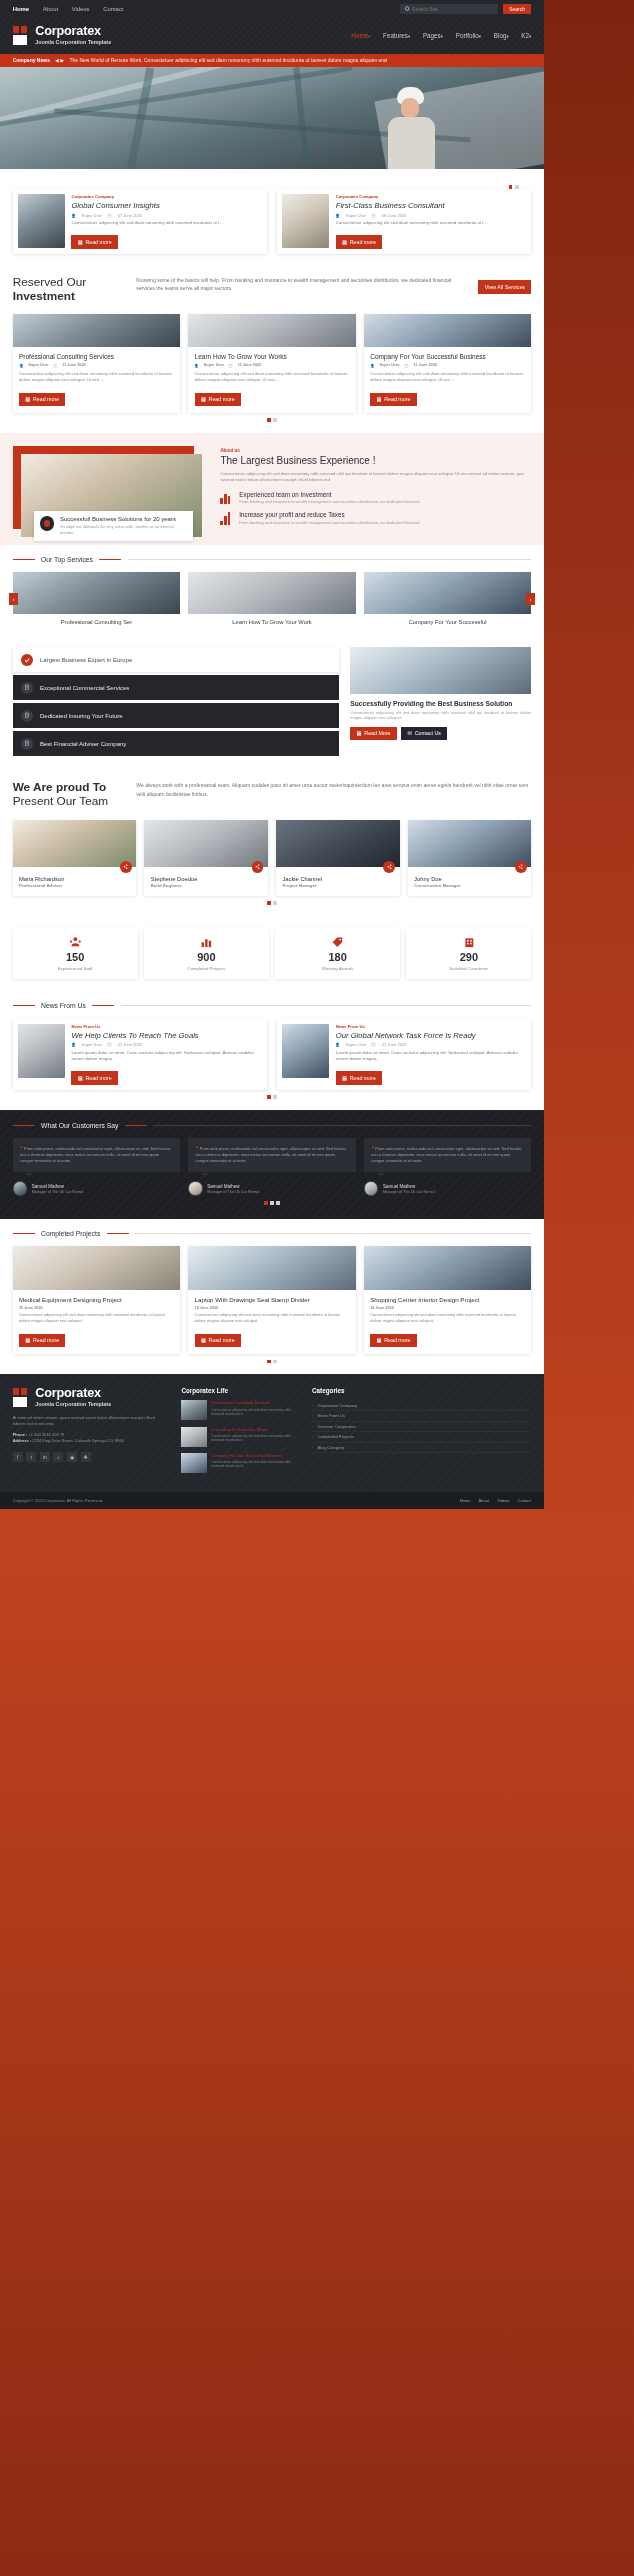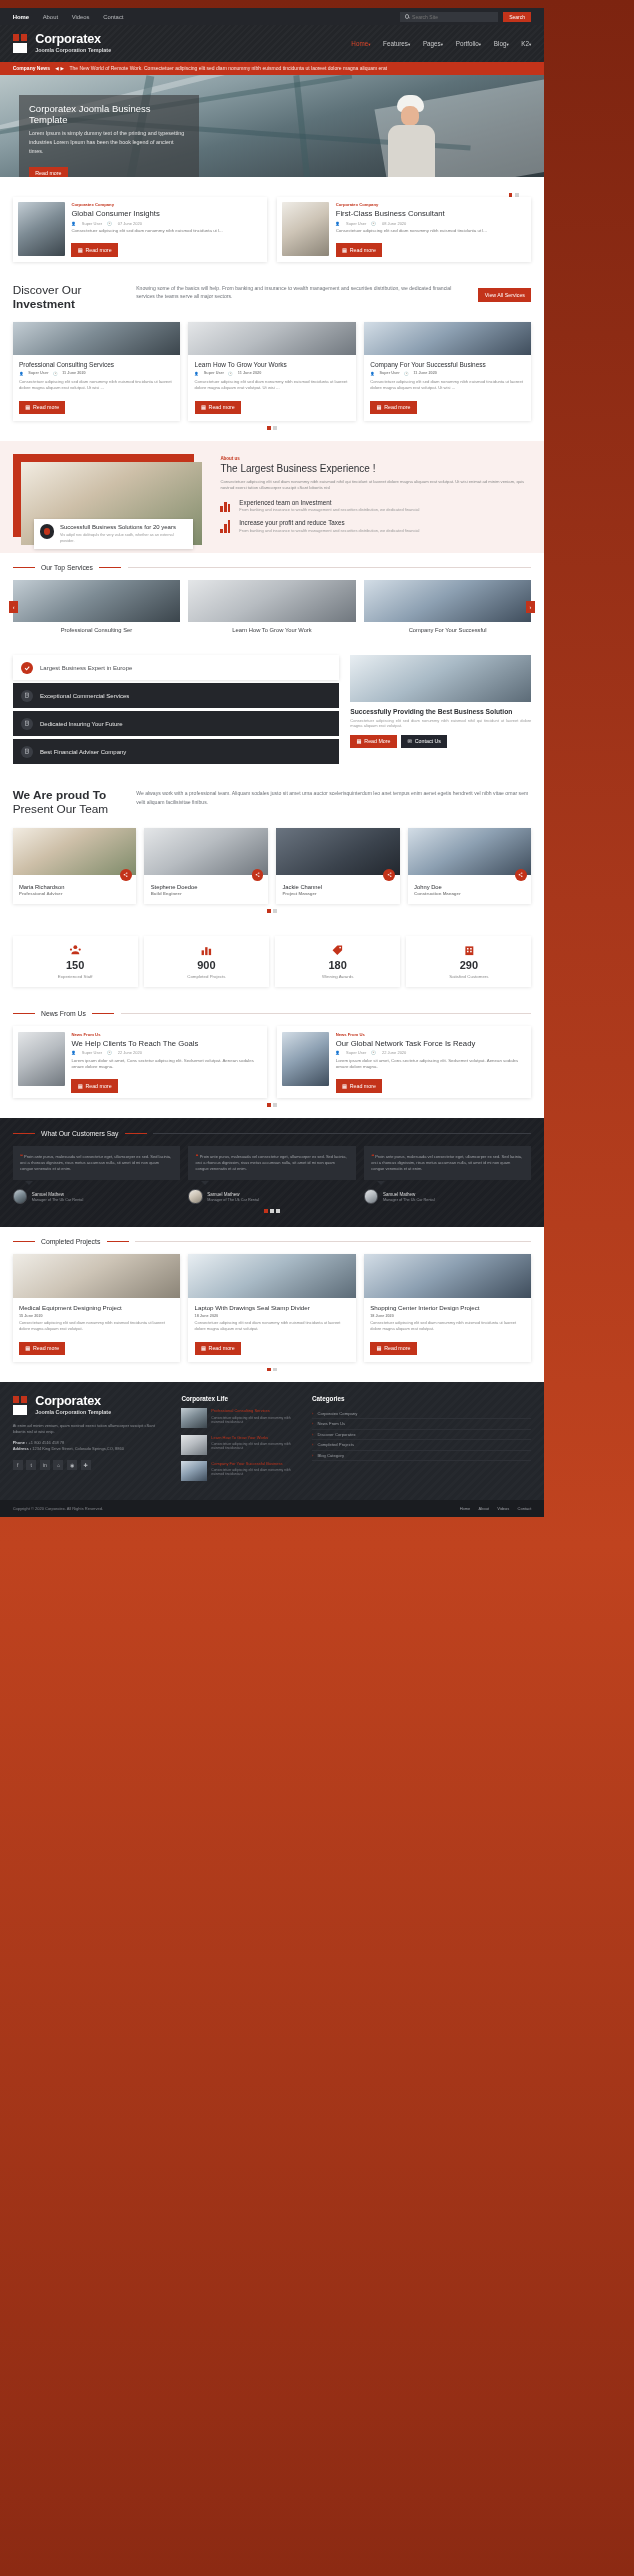--- a/index.html
+++ b/index.html
@@ -3,21 +3,21 @@
 <meta charset="utf-8">
 <style>
   * { margin:0; padding:0; box-sizing:border-box; }
   html,body { width:635px; }
   body {
     font-family:"Liberation Sans", sans-serif;
     background:#8f2a12;
     background-image:linear-gradient(180deg,#7d2410 0%,#a8371b 35%,#c0431f 60%,#8c2a13 100%);
     width:635px; min-height:2576px; position:relative;
   }
-  .page { width:536px; position:relative;margin-top:8px; }
+  .page { width:536px; position:relative; }
   .shell { width:544px; margin:0 auto; background:#fff; }
 
   
   .topbar { background:#24262b; height:17px; display:flex; align-items:center; padding:0 12.7px; }
   .topbar nav { display:flex; gap:13.6px; }
   .topbar nav a { color:#b9bbbe; font-size:5.9px; text-decoration:none; }
   .topbar nav a.active { color:#fff; font-weight:bold; }
   .topbar .spacer { flex:1; }
   .searchbox { display:flex; align-items:center; gap:2.7px; background:#34373d; height:10px; width:98px; padding:0 4.5px; }
   .searchbox .mag { width:4.5px; height:4.5px; border:0.7px solid #9a9ca0; border-radius:50%; position:relative; }
@@ -70,21 +70,21 @@
   
   .sec { padding:11px 12.7px; }
   .dots { display:flex; gap:2.7px; justify-content:center; padding:5.4px 0 0; }
   .dots i { width:3.6px; height:3.6px; background:#d2d2d2; display:block; }
   .dots i.on { background:#c3331a; }
   .dots-r { justify-content:flex-end; padding-right:12.7px; }
   .two-up { display:flex; gap:10px; }
   .pcard { flex:1; background:#fff; box-shadow:0 0.9px 3.6px rgba(0,0,0,0.14); padding:5.4px; display:flex; gap:6.3px; }
   .pcard .thumb { width:47px; height:54px; flex-shrink:0; border-radius:0.9px; }
   .pcard .meta-cat { color:#c3331a; font-size:4.2px; font-weight:bold; }
-  .pcard h3 { font-size:7.7px; line-height:9px; color:#2d2f33; margin:1.8px 0 2.7px; font-weight:normal; }
+  .pcard h3 { font-size:7.7px; line-height:9px; color:#2d2f33; margin:1.8px 0 2.7px; font-weight:normal;font-style:italic; }
   .pcard .byline { display:flex; gap:5.4px; color:#9a9a9a; font-size:4px; align-items:center; margin-bottom:2.7px; }
   .pcard p { color:#7d7d7d; font-size:4.4px; line-height:6.3px; margin-bottom:4.5px; }
 
   .img-people { background:linear-gradient(150deg,#c3cdd4,#7d8b94 45%,#3b454c); }
   .img-office { background:linear-gradient(150deg,#e4e6e8,#b7bcc1 45%,#70777e); }
   .img-meet   { background:linear-gradient(150deg,#d3dde6,#8da0b2 45%,#3f4d5c); }
   .img-desk   { background:linear-gradient(150deg,#efece6,#cdc4b6 45%,#8b8477); }
   .img-hand   { background:linear-gradient(150deg,#e8eef2,#a9bac6 45%,#5c6b77); }
   .img-lady   { background:linear-gradient(150deg,#f2ece2,#cdbfa8 40%,#7e8b6a); }
   .img-dark   { background:linear-gradient(150deg,#6a7480,#3b434d 60%,#22272e); }
@@ -283,25 +283,20 @@
         <span class="beam b2"></span>
     <span class="beam b3"></span>
         <span class="beam b4"></span>
         <span class="beam b5"></span>
     <div class="person">
       <span class="helmet"></span>
           <span class="face"></span>
           <span class="arm"></span>
           <span class="body"></span>
     </div>
-    <div class="hero-card">
-      <h2>Corporatex Joomla Business Template</h2>
-      <p>Lorem Ipsum is simply dummy text of the printing and typesetting industries Lorem Ipsum has been the book legend of ancient times.</p>
-      <a href="#" class="btn-red">Read more</a>
-    </div>
   </div>
 
   <div class="sec">
     <div class="dots dots-r">
           <i class="on"></i>
           <i></i>
         </div>
     <div class="two-up">
       <div class="pcard">
         <div class="thumb img-people"></div>
@@ -338,21 +333,21 @@
                 <span>Read more</span>
               </a>
         </div>
       </div>
     </div>
   </div>
 
   <div class="sec">
     <div class="split">
       <h2>
-        <span>Discover Our</span><br><b>Investment</b>
+        <span>Reserved Our</span><br><b>Investment</b>
       </h2>
       <div class="desc">Knowing some of the basics will help. From banking and insurance to wealth management and securities distribution, we dedicated financial services the teams serve all major sectors.</div>
       <div class="act">
         <a href="#" class="btn-red">View All Services</a>
       </div>
     </div>
     <div class="scards">
       <div class="scard">
         <div class="thumb img-people"></div>
         <div class="bd">

